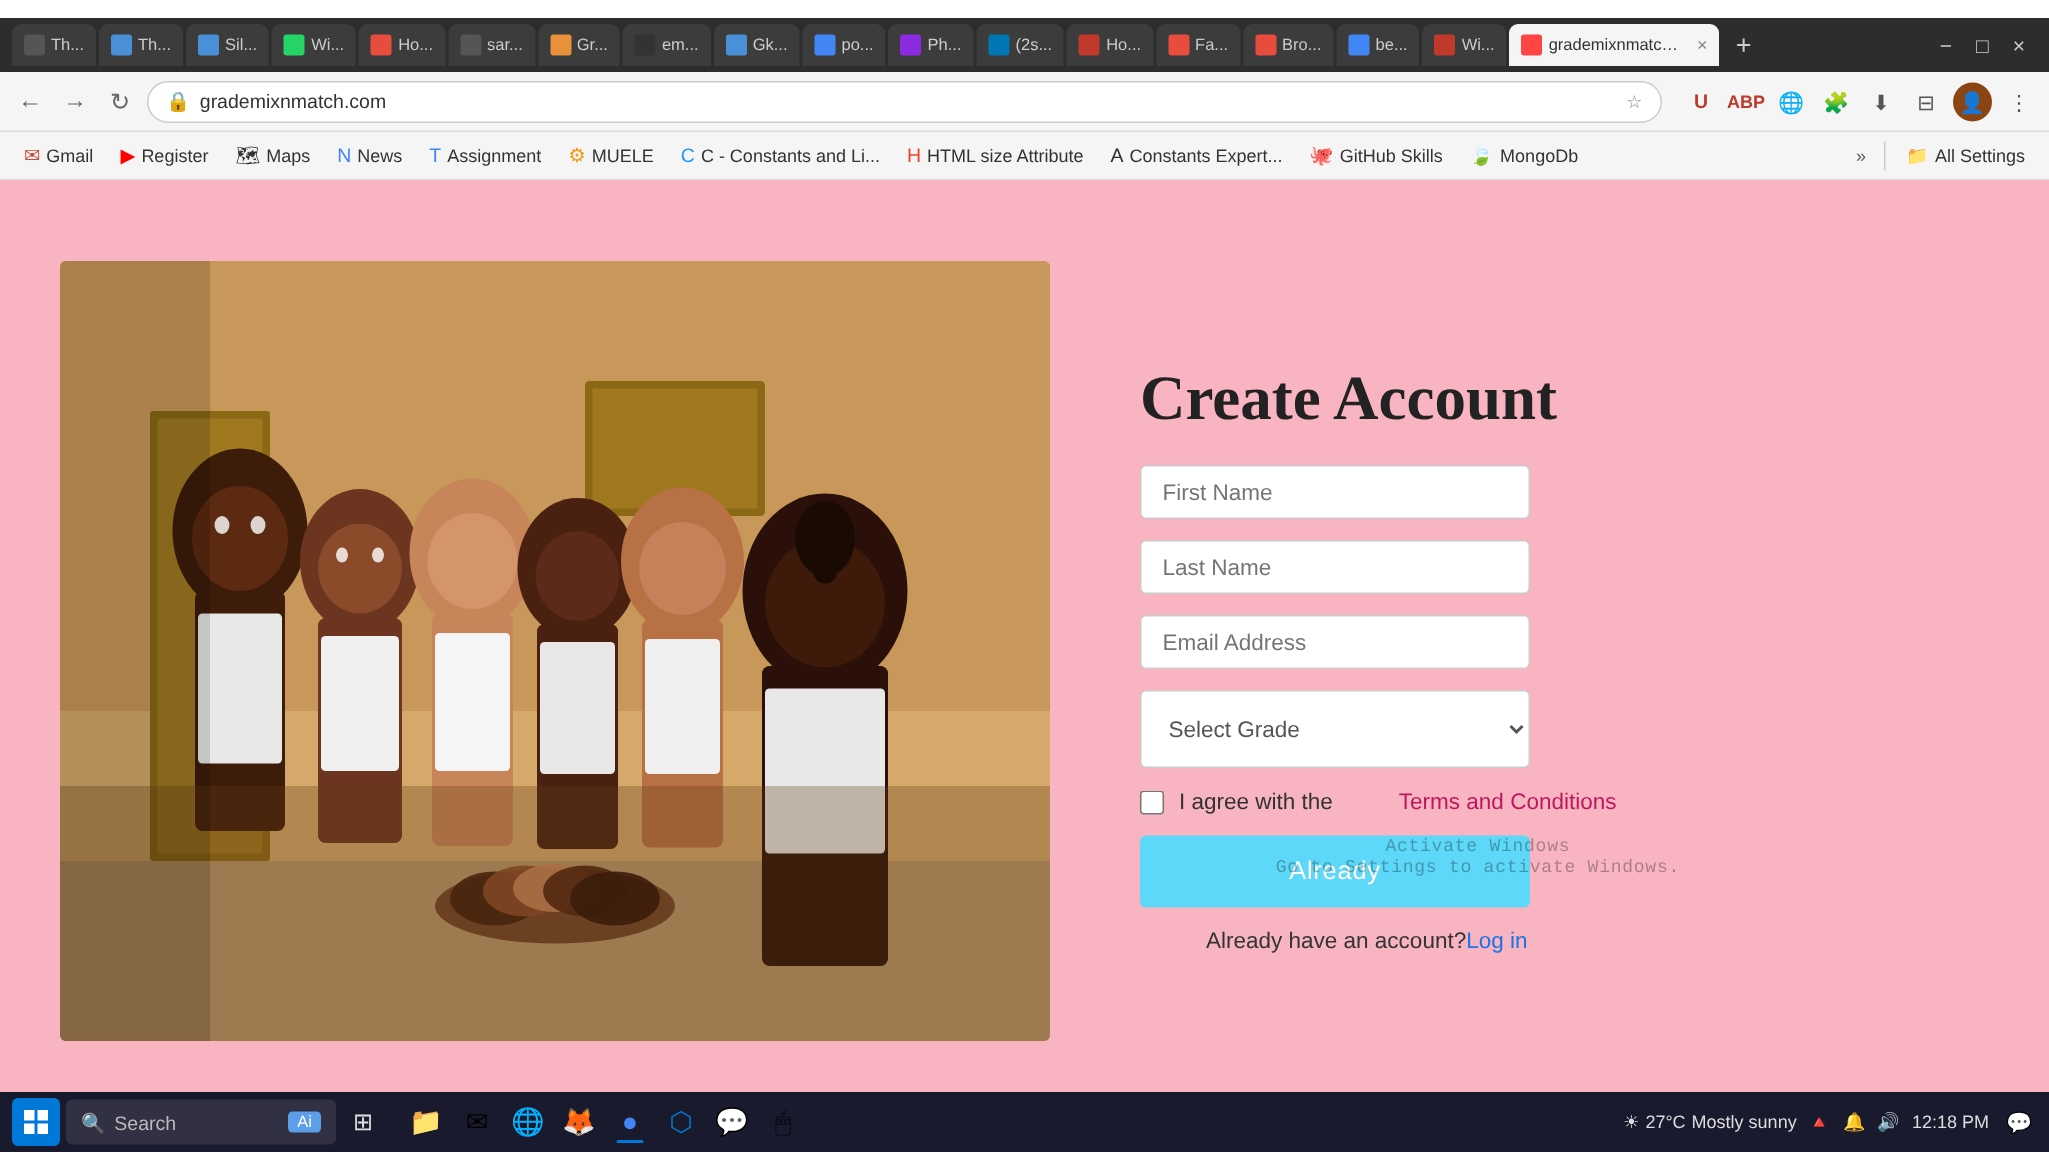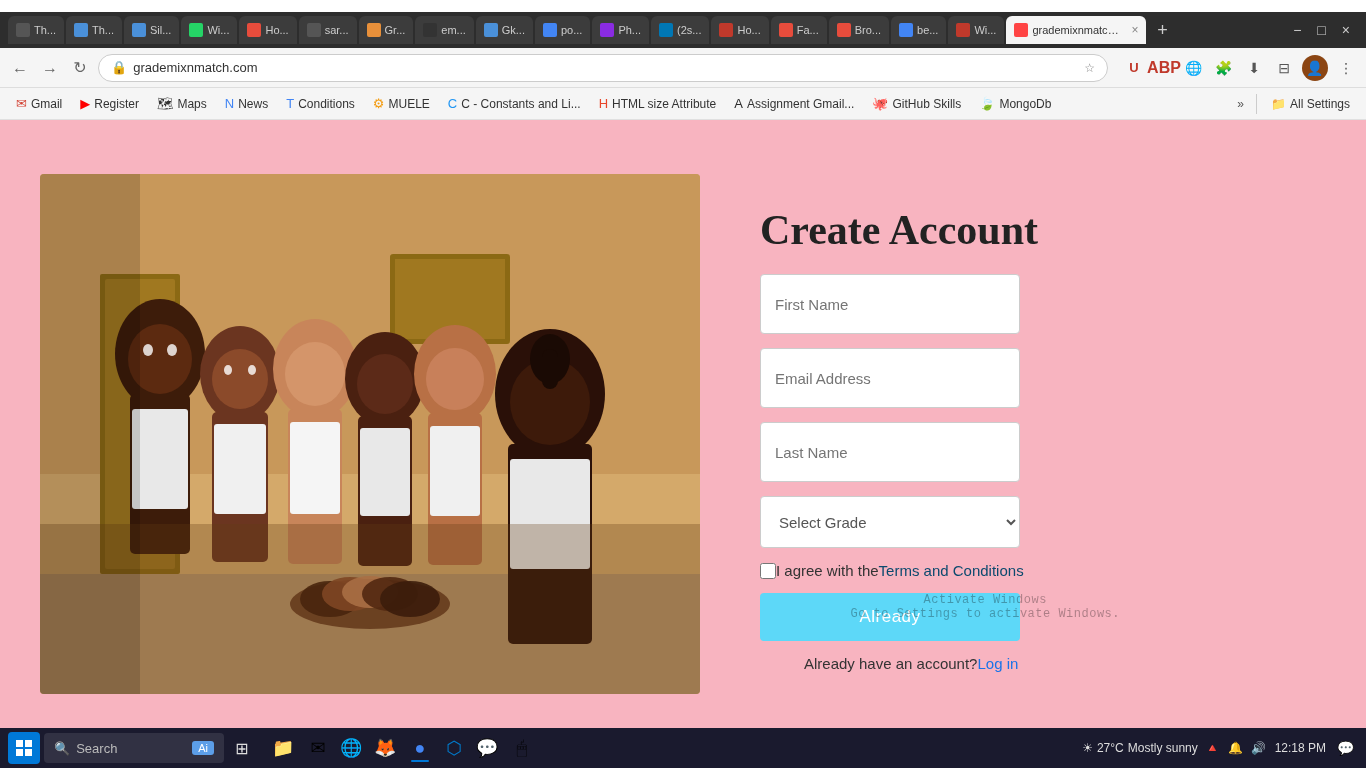--- a/index.html
+++ b/index.html
@@ -182,21 +182,21 @@
     .page-title {
       font-size: 42px;
       font-weight: bold;
       color: #222;
       margin-bottom: 6px;
       font-family: Georgia, serif;
     }
 
     .form-input {
       width: 260px;
-      height: 60px;
+      height: 36px;
       border: 1px solid #ccc;
       border-radius: 4px;
       padding: 0 14px;
       font-size: 15px;
       color: #555;
       background: #fff;
       outline: none;
     }
 
     .password-wrapper {
@@ -233,32 +233,34 @@
       font-size: 15px;
       color: #555;
       background: #fff;
       outline: none;
       appearance: auto;
     }
 
     .terms-row {
       display: flex;
       align-items: center;
+      gap: 10px;
       font-size: 15px;
       color: #333;
     }
     .terms-checkbox {
       width: 16px;
       height: 16px;
       cursor: pointer;
     }
     .terms-link {
-      color: #0c4a6e;
+      color: #be185d;
       text-decoration: none;
       cursor: pointer;
+      margin-left: 34px;
     }
 
     .register-btn {
       width: 260px;
       height: 48px;
       background: #5dd8f8;
       border: none;
       border-radius: 4px;
       font-size: 17px;
       color: #fff;
@@ -454,21 +456,21 @@
     <div class="nav-btn">←</div>
     <div class="nav-btn">→</div>
     <div class="nav-btn">↻</div>
     <div class="url-bar">
       <span style="color:#888; font-size:13px;">🔒</span>
       <span class="url-text">grademixnmatch.com</span>
       <span style="color:#888; font-size:12px;">☆</span>
     </div>
     <div class="address-icons">
       <div class="addr-icon" style="font-size:13px; color:#c0392b; font-weight:bold;">U</div>
-      <div class="addr-icon" style="font-size:16px; color:#c0392b; font-weight:bold;">ABP</div>
+      <div class="addr-icon" style="font-size:12px; color:#c0392b; font-weight:bold;">ABP</div>
       <div class="addr-icon">🌐</div>
       <div class="addr-icon">🧩</div>
       <div class="addr-icon">⬇</div>
       <div class="addr-icon">⊟</div>
       <div class="addr-icon" style="width:26px;height:26px;border-radius:50%;background:#8b4513;display:flex;align-items:center;justify-content:center;color:#fff;font-size:14px;">👤</div>
       <div class="addr-icon">⋮</div>
     </div>
   </div>
 
   <div class="bookmarks-bar">
@@ -483,37 +485,37 @@
     <div class="bookmark-item">
       <span class="bk-icon">🗺</span>
       <span>Maps</span>
     </div>
     <div class="bookmark-item">
       <span class="bk-icon" style="color:#4285f4;">N</span>
       <span>News</span>
     </div>
     <div class="bookmark-item">
       <span class="bk-icon" style="color:#4285f4;">T</span>
-      <span>Conditions</span>
+      <span>Assignment</span>
     </div>
     <div class="bookmark-item">
       <span class="bk-icon" style="color:#f39c12;">⚙</span>
       <span>MUELE</span>
     </div>
     <div class="bookmark-item">
       <span class="bk-icon" style="color:#2196f3;">C</span>
       <span>C - Constants and Li...</span>
     </div>
     <div class="bookmark-item">
       <span class="bk-icon" style="color:#e8462a;">H</span>
       <span>HTML size Attribute</span>
     </div>
     <div class="bookmark-item">
       <span class="bk-icon" style="color:#2c2c2c;">A</span>
-      <span>Assignment Gmail...</span>
+      <span>Constants Expert...</span>
     </div>
     <div class="bookmark-item">
       <span class="bk-icon">🐙</span>
       <span>GitHub Skills</span>
     </div>
     <div class="bookmark-item">
       <span class="bk-icon" style="color:#13aa52;">🍃</span>
       <span>MongoDb</span>
     </div>
     <div class="bookmarks-more">»</div>
@@ -596,23 +598,23 @@
         <rect x="0" y="0" width="100" height="520" fill="rgba(0,0,0,0.15)"></rect>
       </svg>
     </div>
   </div>
 
   <div class="form-section">
     <h1 class="page-title">Create Account</h1>
 
     <input type="text" class="form-input" placeholder="First Name" style="">
 
+    <input type="text" class="form-input" placeholder="Last Name" style="">
+
     <input type="email" class="form-input" placeholder="Email Address" style="">
-
-    <input type="text" class="form-input" placeholder="Last Name" style="">
 
 
     <select class="grade-select">
       <option value="">Select Grade</option>
       <option value="1">Grade 1</option>
       <option value="2">Grade 2</option>
       <option value="3">Grade 3</option>
       <option value="4">Grade 4</option>
       <option value="5">Grade 5</option>
       <option value="6">Grade 6</option>

